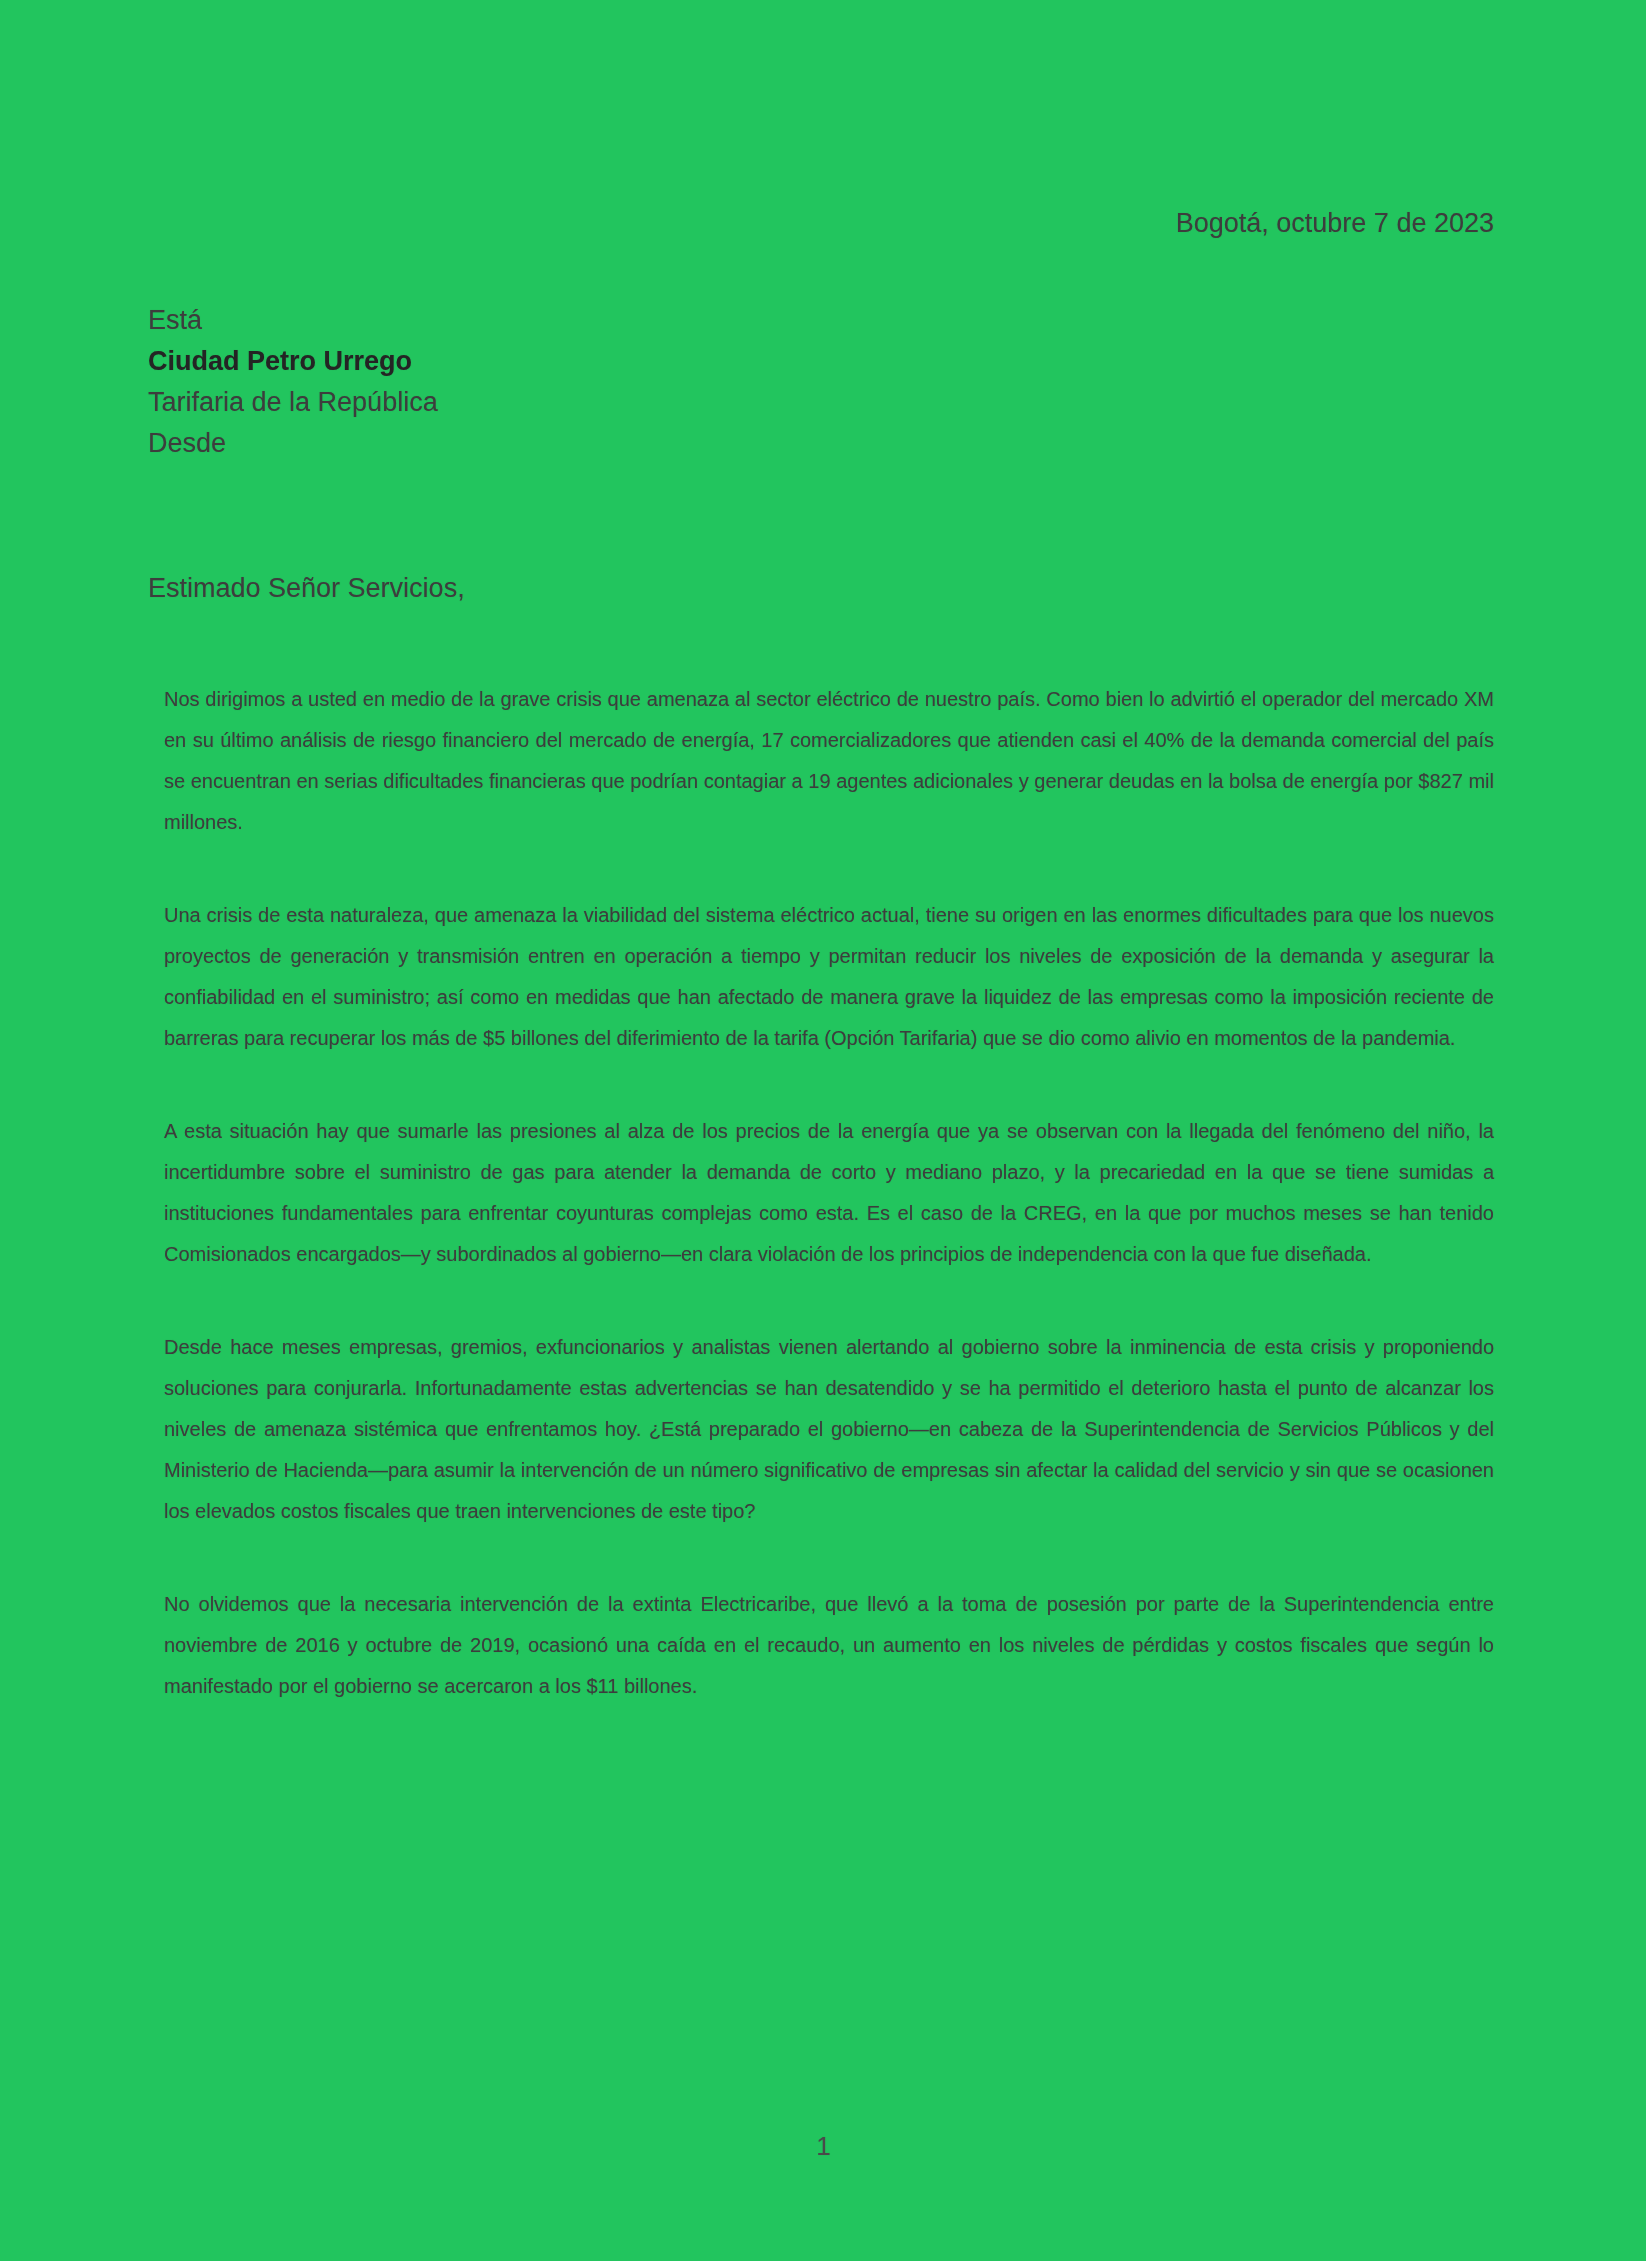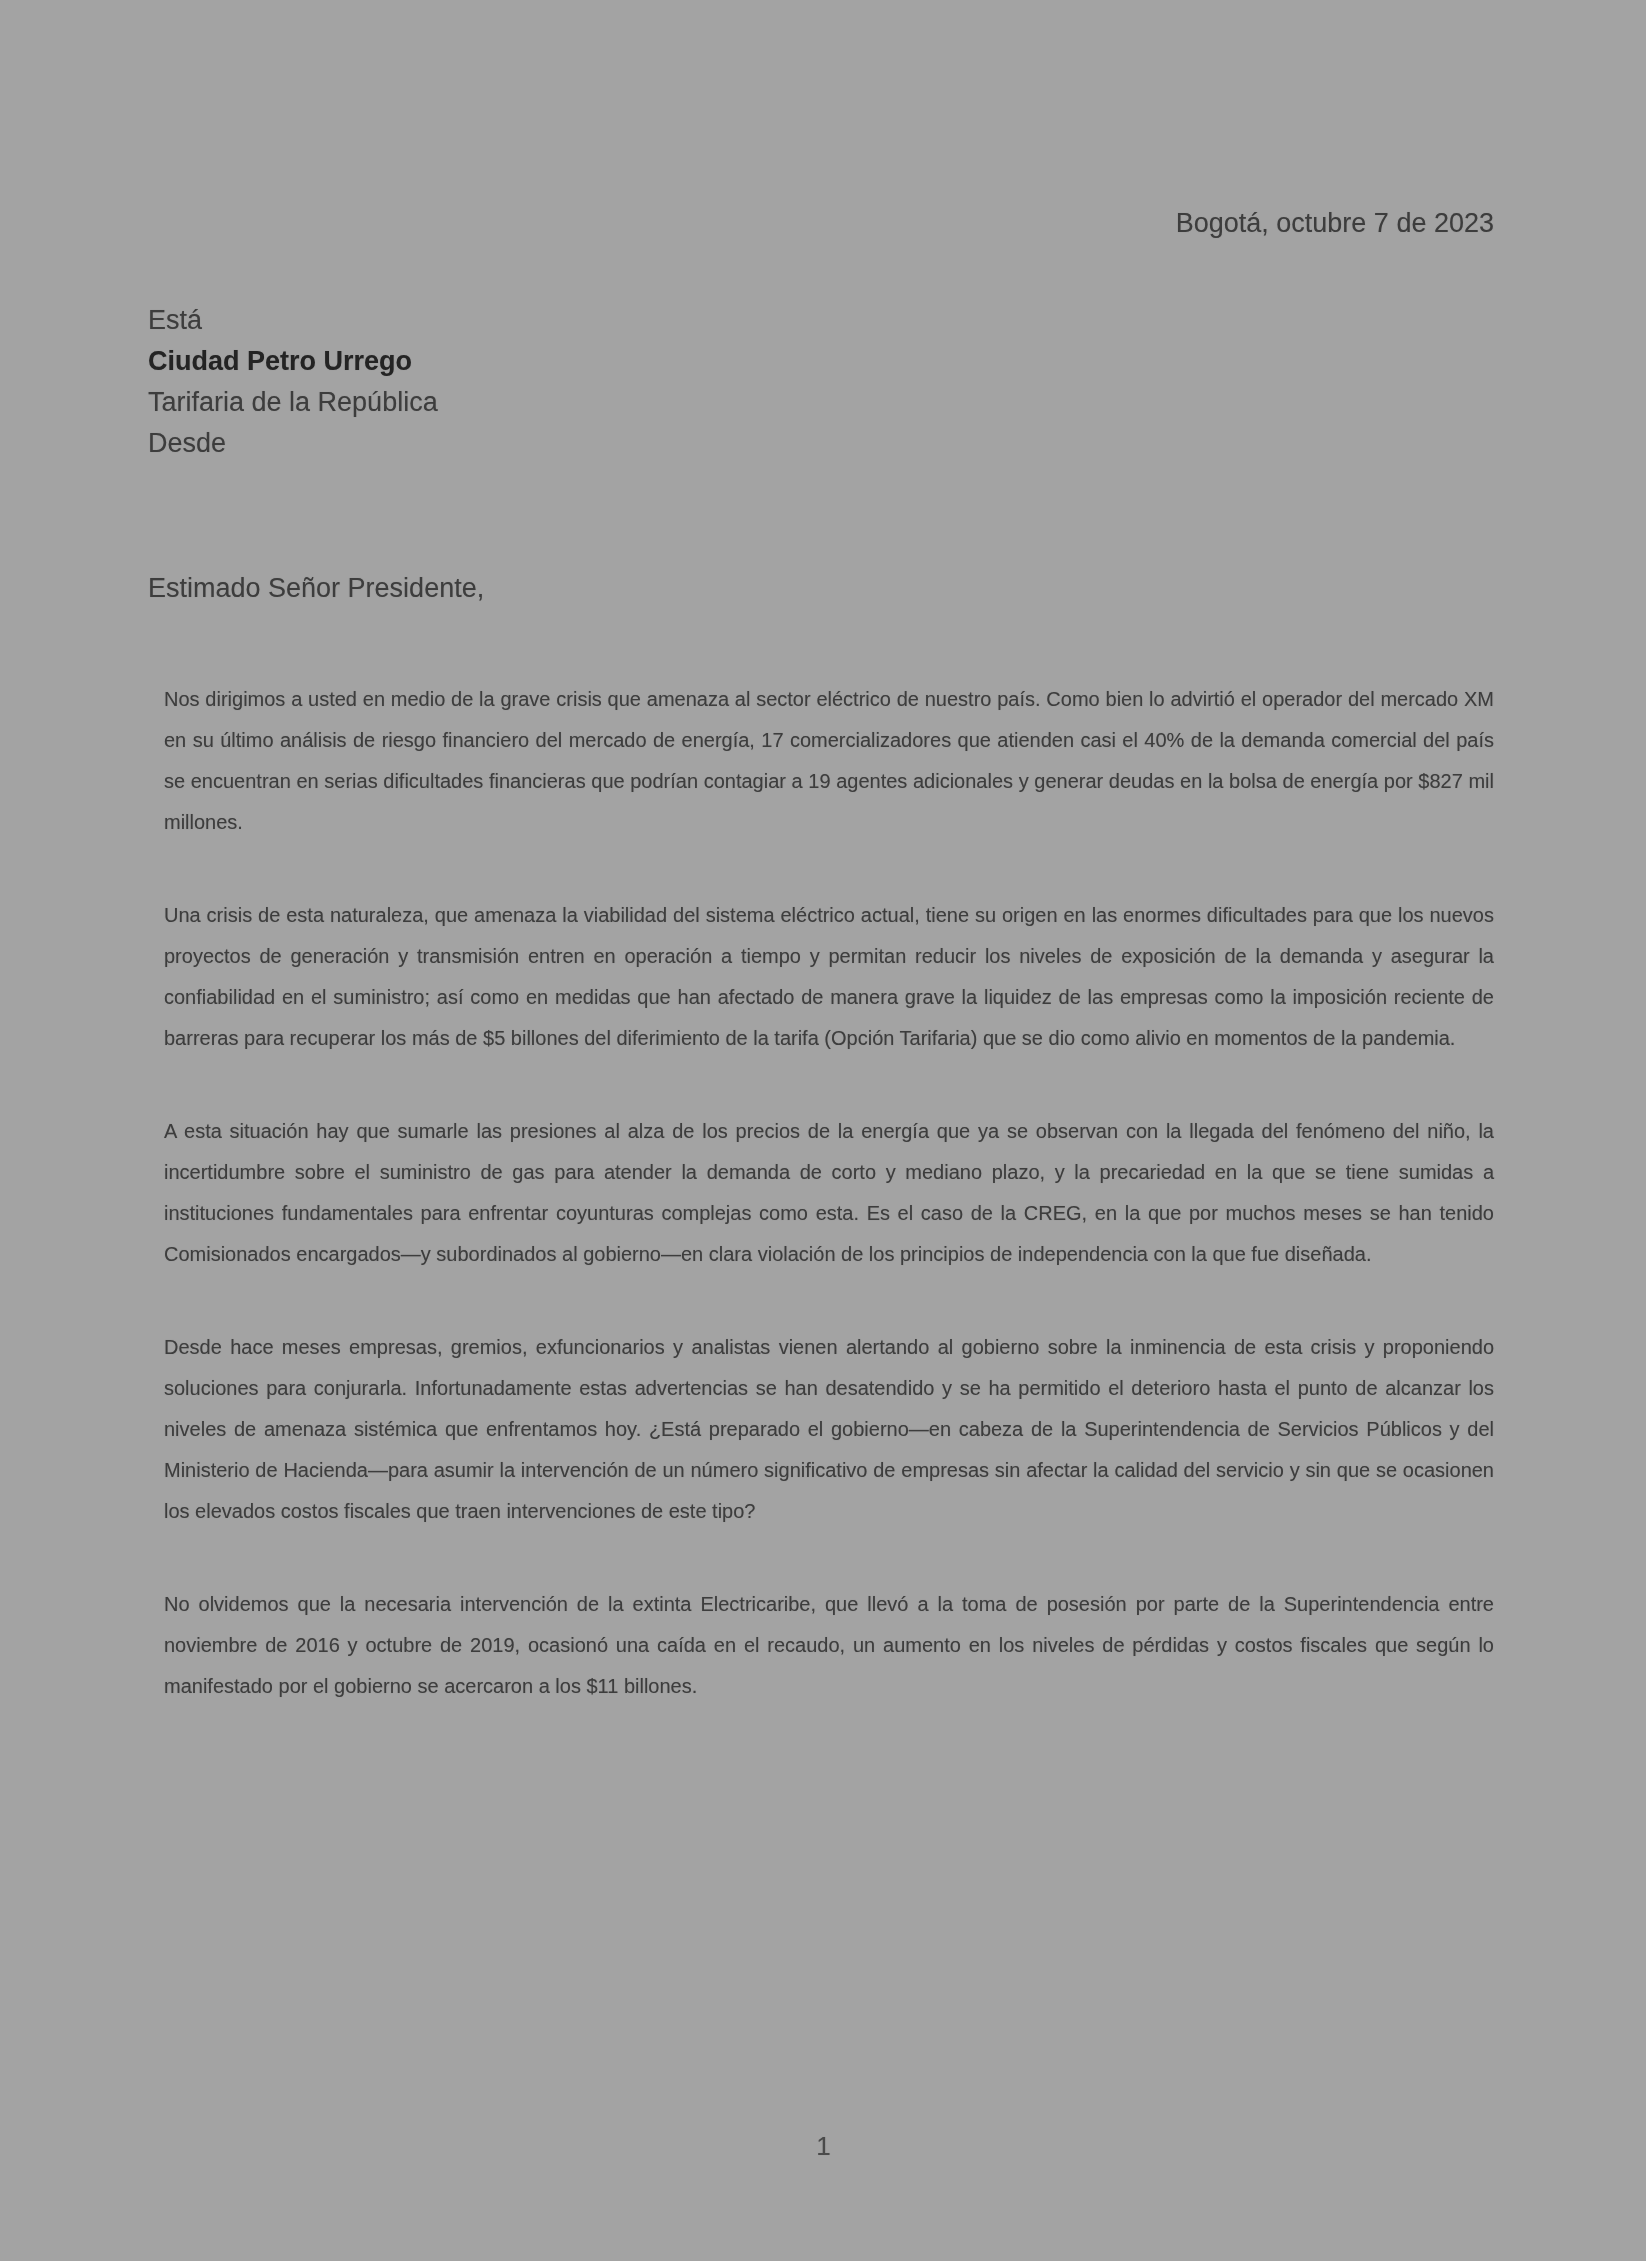--- a/index.html
+++ b/index.html
@@ -5,21 +5,21 @@
 <style>
   html, body {
     margin: 0;
     padding: 0;
     background: #ffffff;
   }
   .page {
     position: relative;
     width: 1647px;
     height: 2261px;
-    background: #a3a3a3;
+    background: #22c55e;
     box-sizing: border-box;
     padding: 203px 153px 0 148px;
     font-family: "Liberation Sans", sans-serif;
     color: #3d3d3d;
     
     text-shadow: 0 0 0.8px rgba(61, 61, 61, 0.35);
   }
   .date-line {
     font-size: 27px;
     line-height: 41px;
@@ -66,21 +66,21 @@
 
   <div class="date-line">Bogotá, octubre 7 de 2023</div>
 
   <div class="recipient">
     <div class="line">Está</div>
     <div class="line name">Ciudad Petro Urrego</div>
     <div class="line">Tarifaria de la República</div>
     <div class="line">Desde</div>
   </div>
 
-  <div class="greeting">Estimado Señor Presidente,</div>
+  <div class="greeting">Estimado Señor Servicios,</div>
 
   <p class="para">Nos dirigimos a usted en medio de la grave crisis que amenaza al sector eléctrico de nuestro país. Como bien lo advirtió el operador del mercado XM en su último análisis de riesgo financiero del mercado de energía, 17 comercializadores que atienden casi el 40% de la demanda comercial del país se encuentran en serias dificultades financieras que podrían contagiar a 19 agentes adicionales y generar deudas en la bolsa de energía por $827 mil millones.</p>
 
   <p class="para">Una crisis de esta naturaleza, que amenaza la viabilidad del sistema eléctrico actual, tiene su origen en las enormes dificultades para que los nuevos proyectos de generación y transmisión entren en operación a tiempo y permitan reducir los niveles de exposición de la demanda y asegurar la confiabilidad en el suministro; así como en medidas que han afectado de manera grave la liquidez de las empresas como la imposición reciente de barreras para recuperar los más de $5 billones del diferimiento de la tarifa (Opción Tarifaria) que se dio como alivio en momentos de la pandemia.</p>
 
   <p class="para">A esta situación hay que sumarle las presiones al alza de los precios de la energía que ya se observan con la llegada del fenómeno del niño, la incertidumbre sobre el suministro de gas para atender la demanda de corto y mediano plazo, y la precariedad en la que se tiene sumidas a instituciones fundamentales para enfrentar coyunturas complejas como esta. Es el caso de la CREG, en la que por muchos meses se han tenido Comisionados encargados—y subordinados al gobierno—en clara violación de los principios de independencia con la que fue diseñada.</p>
 
   <p class="para">Desde hace meses empresas, gremios, exfuncionarios y analistas vienen alertando al gobierno sobre la inminencia de esta crisis y proponiendo soluciones para conjurarla. Infortunadamente estas advertencias se han desatendido y se ha permitido el deterioro hasta el punto de alcanzar los niveles de amenaza sistémica que enfrentamos hoy. ¿Está preparado el gobierno—en cabeza de la Superintendencia de Servicios Públicos y del Ministerio de Hacienda—para asumir la intervención de un número significativo de empresas sin afectar la calidad del servicio y sin que se ocasionen los elevados costos fiscales que traen intervenciones de este tipo?</p>
 
   <p class="para">No olvidemos que la necesaria intervención de la extinta Electricaribe, que llevó a la toma de posesión por parte de la Superintendencia entre noviembre de 2016 y octubre de 2019, ocasionó una caída en el recaudo, un aumento en los niveles de pérdidas y costos fiscales que según lo manifestado por el gobierno se acercaron a los $11 billones.</p>

